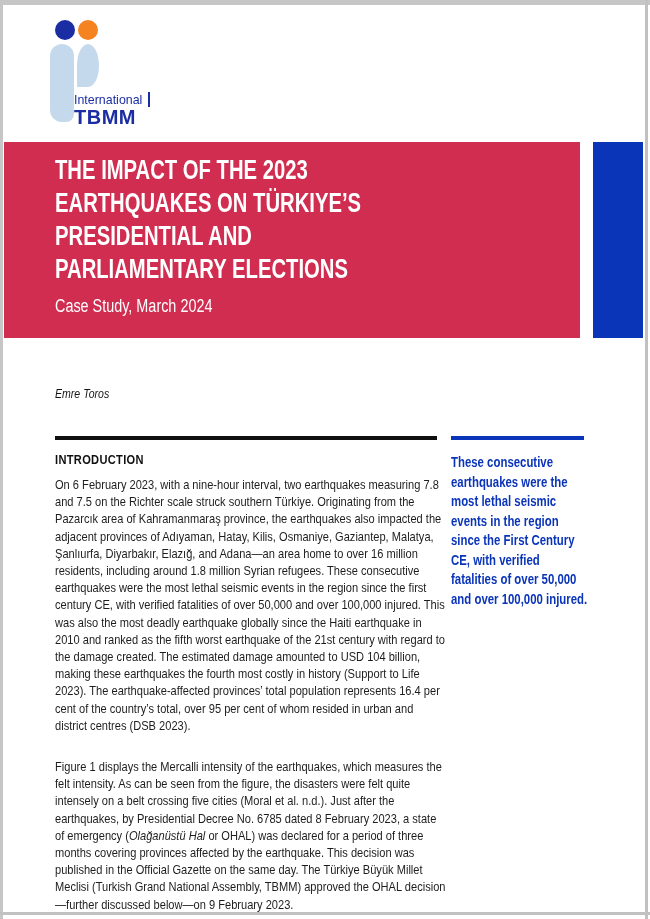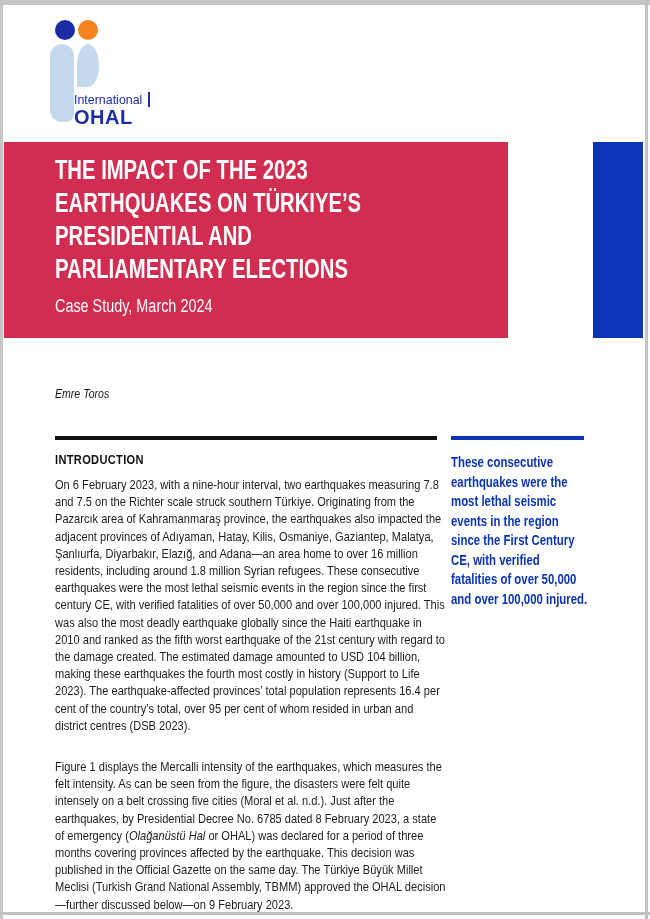--- a/index.html
+++ b/index.html
@@ -22,21 +22,21 @@
   .fig{position:absolute;background:var(--logo_lightblue)}
   .fig-left{left:0;top:24px;width:24px;height:78px;border-radius:12px 12px 8px 12px}
   .fig-right{left:27px;top:24px;width:22px;height:43px;border-radius:50% 50% 50% 0}
   .logo-word1{position:absolute;left:24px;top:72px;font-size:13.5px;color:var(--logo_navy);
     white-space:nowrap;transform:scaleX(0.92);transform-origin:0 0}
   .logo-cursor{position:absolute;left:98px;top:72px;width:2px;height:15px;background:var(--logo_navy)}
   .logo-word2{position:absolute;left:24px;top:86px;font-size:20px;font-weight:bold;
     color:var(--logo_navy);letter-spacing:.5px;white-space:nowrap}
 
   
-  .banner{position:absolute;left:4px;top:142px;width:504px;height:196px;background:var(--banner_red)}
+  .banner{position:absolute;left:4px;top:142px;width:576px;height:196px;background:var(--banner_red)}
   .banner-accent{position:absolute;left:593px;top:142px;width:50px;height:196px;background:var(--accent_blue)}
   .title{position:absolute;left:51px;top:12px;width:470px;margin:0;
     font-size:27px;line-height:33px;font-weight:bold;color:#ffffff;
     transform:scaleX(0.75);transform-origin:0 0;letter-spacing:0}
   .subtitle{position:absolute;left:51px;top:154px;font-size:18px;color:#ffffff;
     white-space:nowrap;transform:scaleX(0.8);transform-origin:0 0}
 
   
   .author{position:absolute;left:55px;top:387px;font-size:12px;font-style:italic;color:#141414;
     white-space:nowrap;transform:scaleX(0.88);transform-origin:0 0}
@@ -67,21 +67,21 @@
   <div class="frame frame-right"></div>
   <div class="frame frame-bottom"></div>
 
   <div class="logo">
     <span class="dot dot-blue"></span>
     <span class="dot dot-orange"></span>
     <span class="fig fig-left"></span>
     <span class="fig fig-right"></span>
     <span class="logo-word1">International</span>
     <span class="logo-cursor"></span>
-    <span class="logo-word2">OHAL</span>
+    <span class="logo-word2">TBMM</span>
   </div>
 
   <div class="banner">
     <h1 class="title">THE IMPACT OF THE 2023 EARTHQUAKES ON TÜRKIYE’S PRESIDENTIAL AND PARLIAMENTARY ELECTIONS</h1>
     <div class="subtitle">Case Study, March 2024</div>
   </div>
   <div class="banner-accent"></div>
 
   <div class="author">Emre Toros</div>
 

